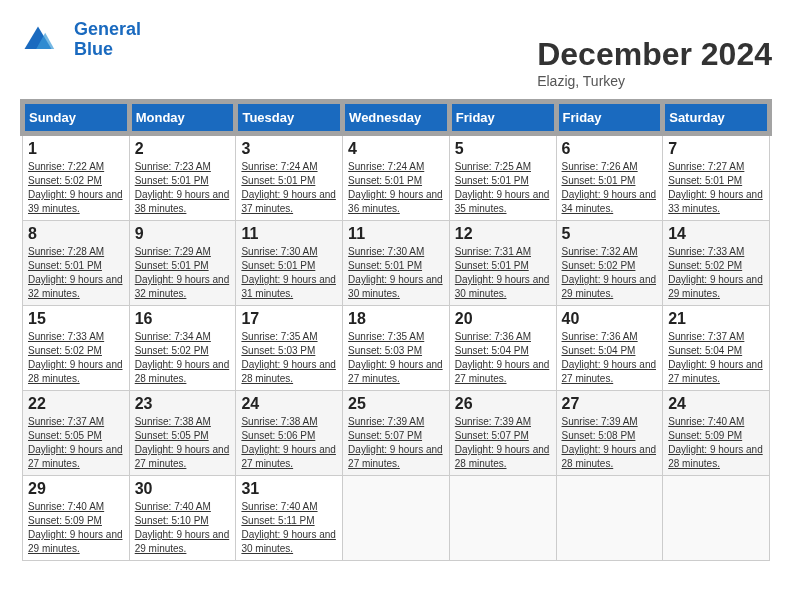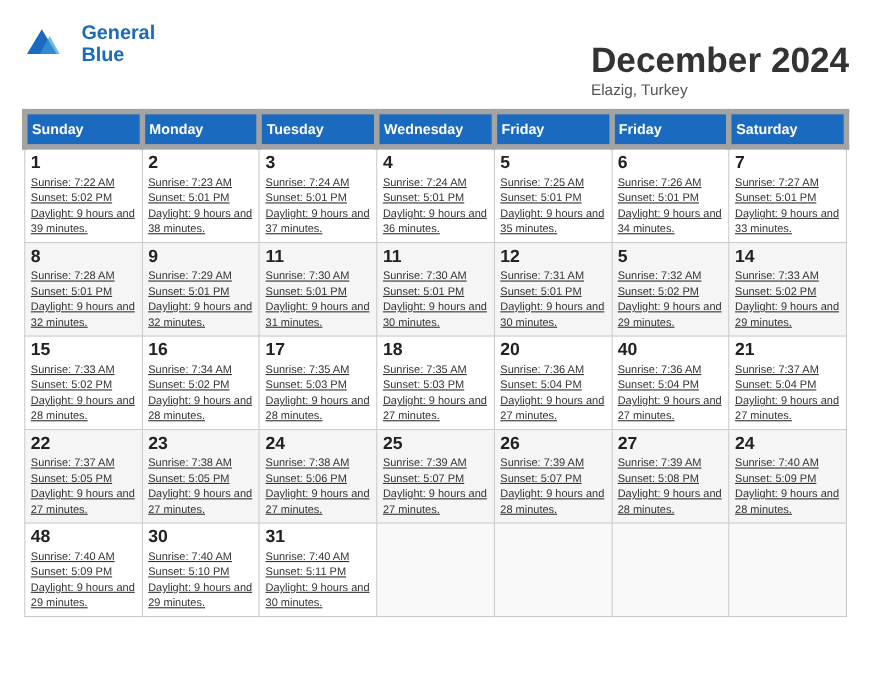--- a/index.html
+++ b/index.html
@@ -239,21 +239,21 @@
           <span class="day-num">27</span>
           <div class="day-info">Sunrise: 7:39 AM<br>Sunset: 5:08 PM<br>Daylight: 9 hours and 28 minutes.</div>
         </td>
         <td>
           <span class="day-num">24</span>
           <div class="day-info">Sunrise: 7:40 AM<br>Sunset: 5:09 PM<br>Daylight: 9 hours and 28 minutes.</div>
         </td>
       </tr>
       <tr>
         <td>
-          <span class="day-num">48</span>
+          <span class="day-num">29</span>
           <div class="day-info">Sunrise: 7:40 AM<br>Sunset: 5:09 PM<br>Daylight: 9 hours and 29 minutes.</div>
         </td>
         <td>
           <span class="day-num">30</span>
           <div class="day-info">Sunrise: 7:40 AM<br>Sunset: 5:10 PM<br>Daylight: 9 hours and 29 minutes.</div>
         </td>
         <td>
           <span class="day-num">31</span>
           <div class="day-info">Sunrise: 7:40 AM<br>Sunset: 5:11 PM<br>Daylight: 9 hours and 30 minutes.</div>
         </td>

